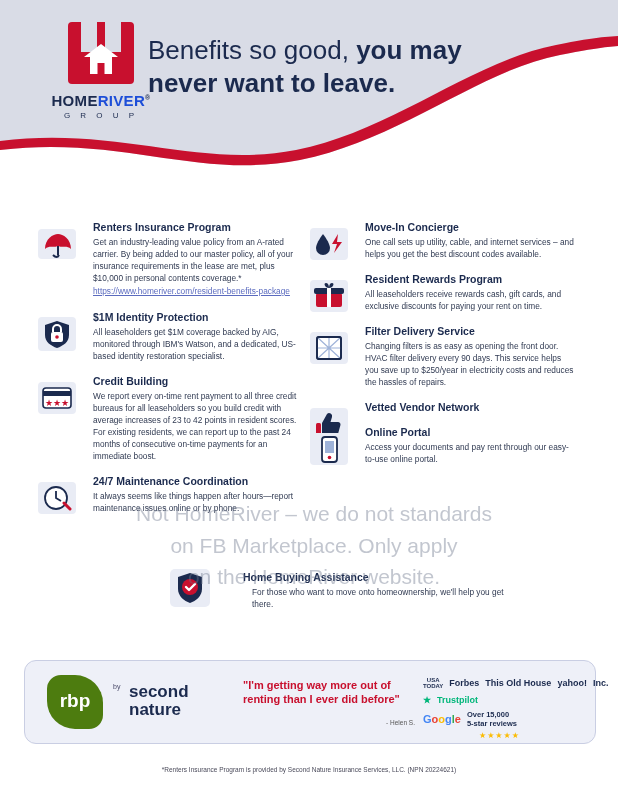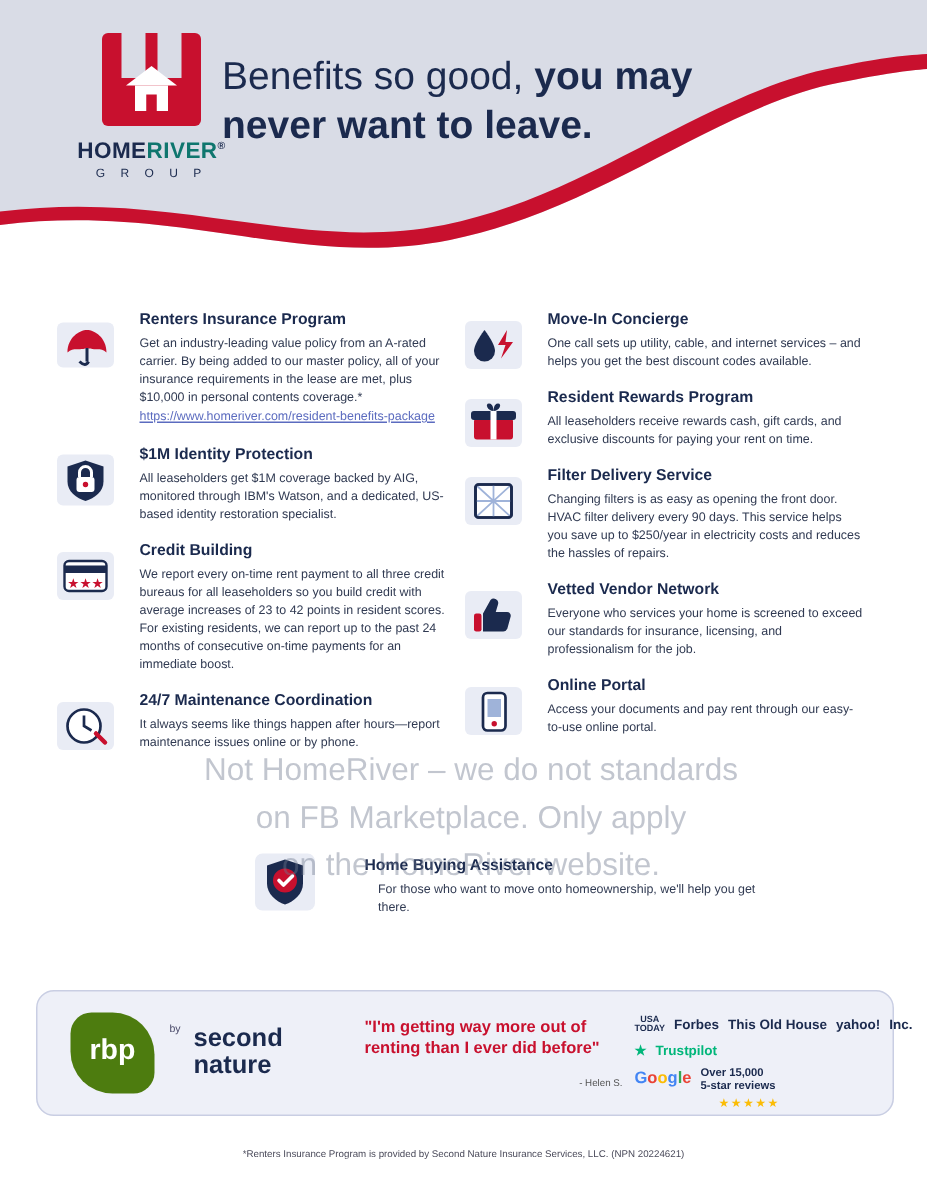--- a/index.html
+++ b/index.html
@@ -89,21 +89,21 @@
     height: 11px;
     background: #c8102e;
   }
   .logo-text {
     margin-top: 8px;
     font-size: 15px;
     font-weight: bold;
     letter-spacing: .3px;
     color: #1b2a4e;
   }
-  .logo-text .river { color: #0f766e; }
+  .logo-text .river { color: #1d4ed8; }
   .logo-text .reg {
     font-size: 7px;
     vertical-align: super;
   }
   .logo-sub {
     margin-top: 2px;
     font-size: 8px;
     letter-spacing: 4px;
     color: #1b2a4e;
   }
@@ -122,21 +122,21 @@
   
   .content {
     position: absolute;
     top: 206px;
     left: 0;
     width: 618px;
     height: 440px;
   }
   .col {
     position: absolute;
-    top: 1px;
+    top: 15px;
     width: 268px;
   }
   .col-left { left: 36px; }
   .col-right { left: 308px; }
 
   .feature {
     position: relative;
     padding-left: 57px;
     margin-bottom: 13px;
   }
@@ -457,21 +457,20 @@
         <p>Changing filters is as easy as opening the front door. HVAC filter delivery every 90 days. This service helps you save up to $250/year in electricity costs and reduces the hassles of repairs.</p>
       </div>
 
       <div class="feature">
         <svg class="ficon" viewBox="0 0 42 42">
           <rect x="2" y="5" width="38" height="32" rx="4" fill="#e9ecf5"></rect>
           <path d="M14 20 l5 -9 a3 3 0 0 1 5 3 l-1.5 5 H30 a2.5 2.5 0 0 1 2.4 3.2 l-2.2 8 A3 3 0 0 1 27.3 32 H14 Z" fill="#1b2a4e"></path>
           <rect x="8" y="20" width="5" height="12" rx="1.5" fill="#c8102e"></rect>
         </svg>
         <h3>Vetted Vendor Network</h3>
-        <p>Everyone who services your home is screened to exceed our standards for insurance, licensing, and professionalism for the job.</p>
       </div>
 
       <div class="feature">
         <svg class="ficon" viewBox="0 0 42 42">
           <rect x="2" y="5" width="38" height="32" rx="4" fill="#e9ecf5"></rect>
           <rect x="14" y="9" width="15" height="25" rx="3" fill="#ffffff" stroke="#1b2a4e" stroke-width="1.8"></rect>
           <rect x="17" y="13" width="9" height="12" fill="#9fb3d9"></rect>
           <circle cx="21.5" cy="29.5" r="1.8" fill="#c8102e"></circle>
         </svg>
         <h3>Online Portal</h3>

